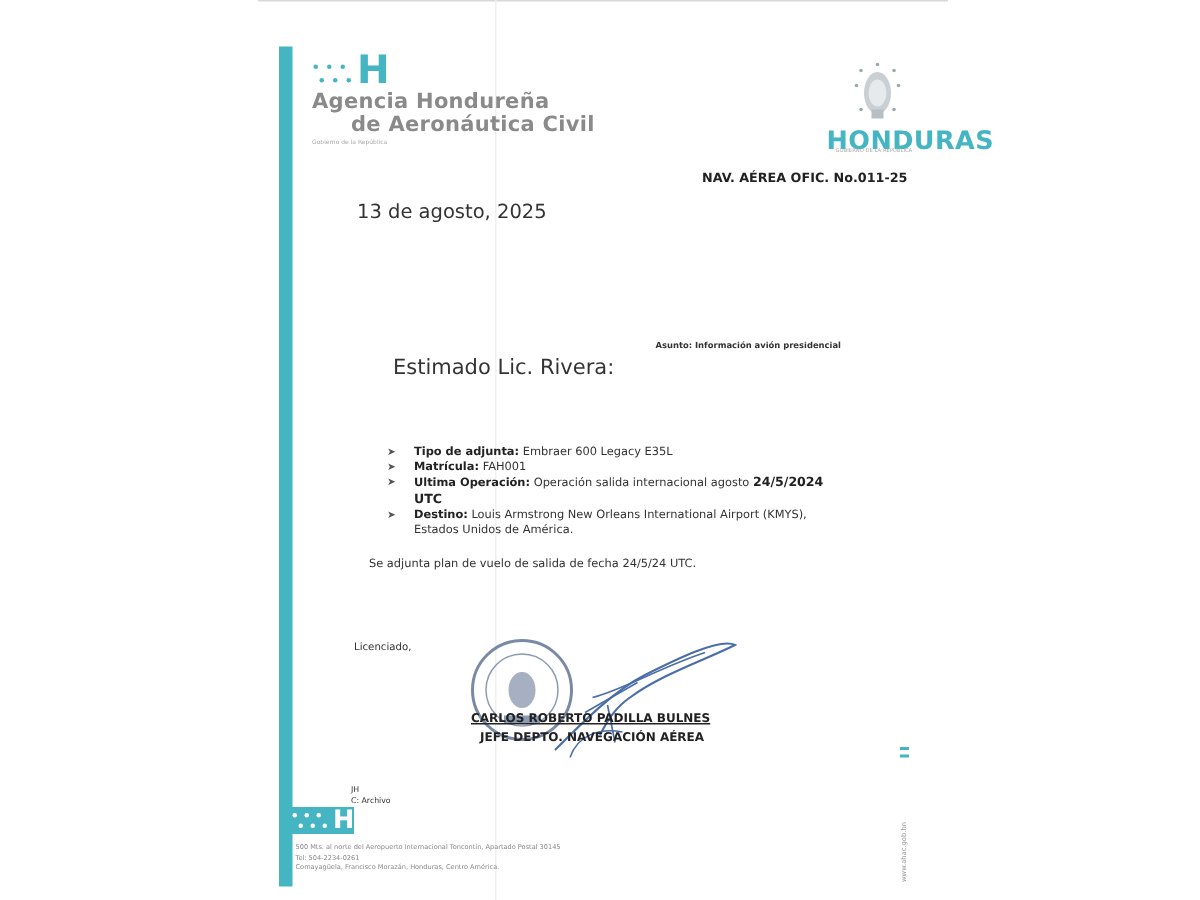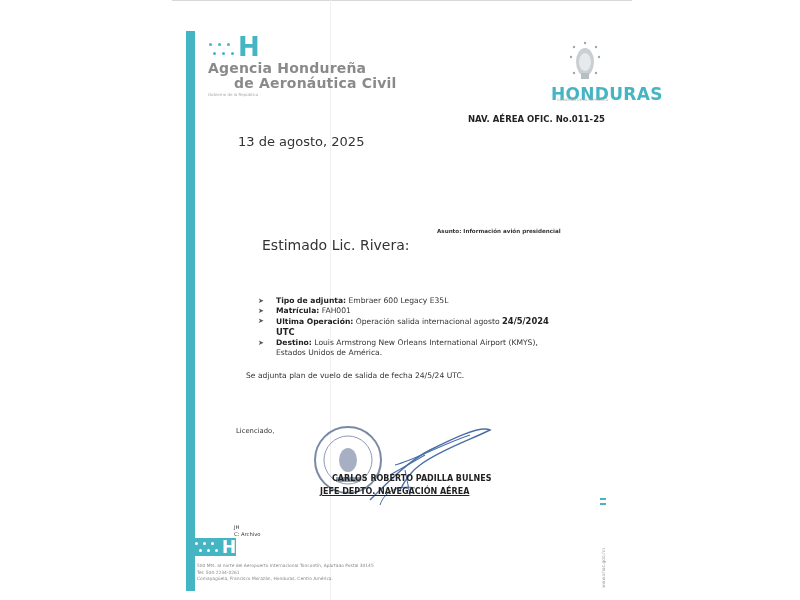--- a/index.html
+++ b/index.html
@@ -37,22 +37,22 @@
     .bullets { position: absolute; left: 258px; top: 296px; width: 312px; font-size: 7.6px; line-height: 10px; color: #333; margin: 0; padding: 0; list-style: none; }
     .bullets li { position: relative; padding-left: 18px; }
     .bullets .arrow { position: absolute; left: 0; top: 0; font-size: 7px; color: #555; }
     .bullets b { font-weight: bold; color: #222; }
     .bullets .big { font-weight: bold; font-size: 8.4px; color: #222; text-align: right; }
     .note { position: absolute; left: 238px; top: 347px; width: 330px; font-size: 7.6px; line-height: 11px; color: #333; }
     .attach { position: absolute; left: 246px; top: 371px; font-size: 7.6px; color: #333; }
     .closing { position: absolute; left: 236px; top: 427px; font-size: 6.8px; color: #333; }
     .seal { position: absolute; left: 312px; top: 424px; width: 72px; height: 72px; }
     .signature { position: absolute; left: 350px; top: 420px; width: 150px; height: 90px; }
-    .signer-name { position: absolute; left: 332px; top: 474px; font-weight: bold; font-size: 8px; color: #222; }
-    .signer-title { position: absolute; left: 320px; top: 487px; font-weight: bold; font-size: 8px; color: #222; text-decoration: underline; }
+    .signer-name { position: absolute; left: 314px; top: 474px; font-weight: bold; font-size: 8px; color: #222; text-decoration: underline; }
+    .signer-title { position: absolute; left: 320px; top: 487px; font-weight: bold; font-size: 8px; color: #222; }
     .initials { position: absolute; left: 234px; top: 524px; font-size: 5.2px; line-height: 7px; color: #333; }
     .footer-addr { position: absolute; left: 197px; top: 563px; font-size: 4.4px; line-height: 6.5px; color: #888; }
     .side-marks { position: absolute; left: 600px; top: 498px; width: 6px; }
     .side-marks span { display: block; width: 6px; height: 2px; background: #45b5c4; margin-bottom: 3px; }
     .side-url { position: absolute; left: 601px; top: 548px; font-size: 4.5px; color: #999; writing-mode: vertical-rl; transform: rotate(180deg); }
   </style>
 </head>
 <body>
 
 <div class="page">

